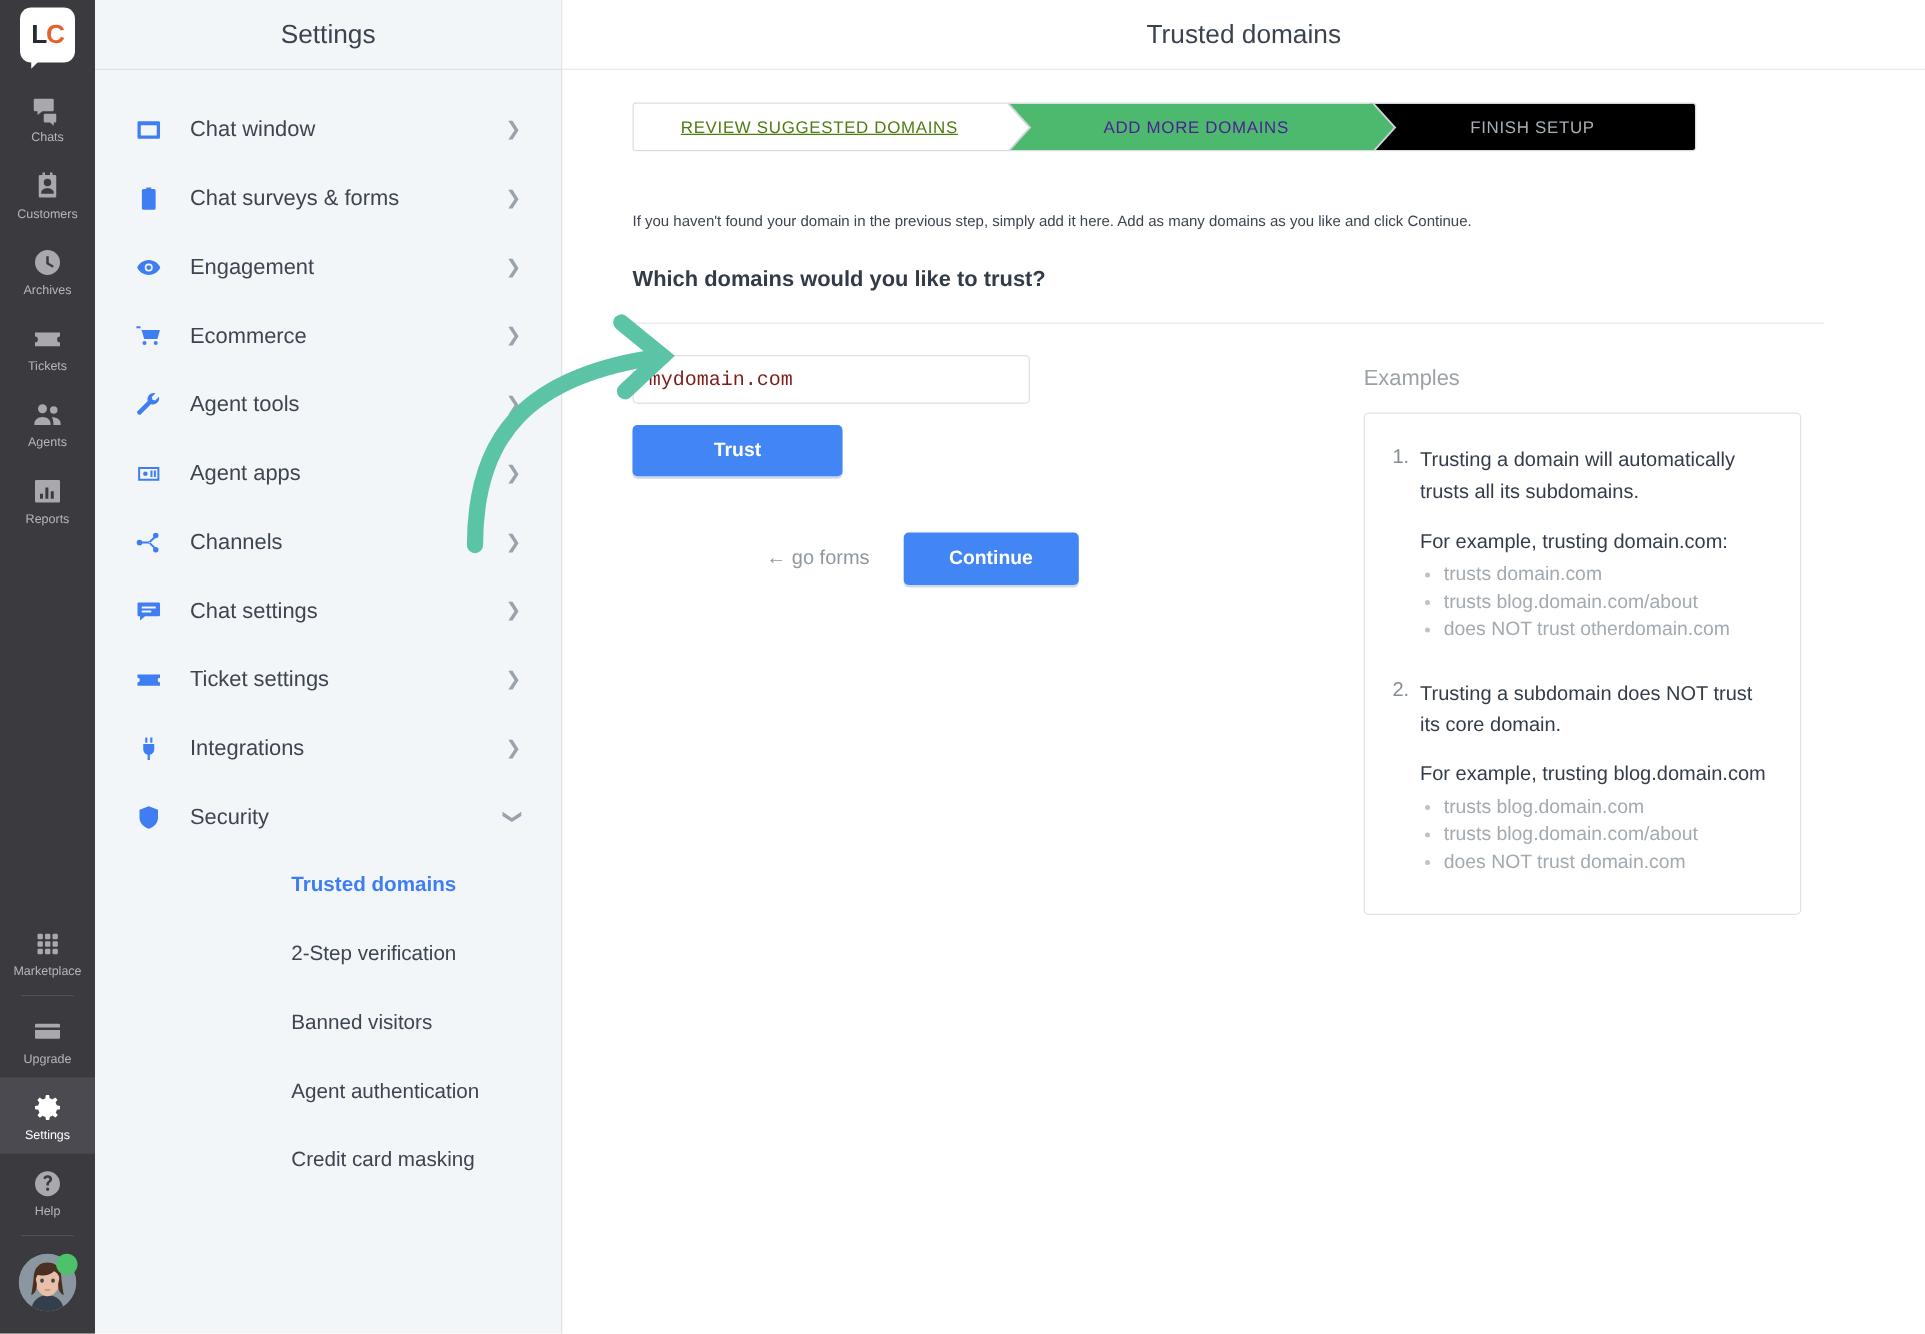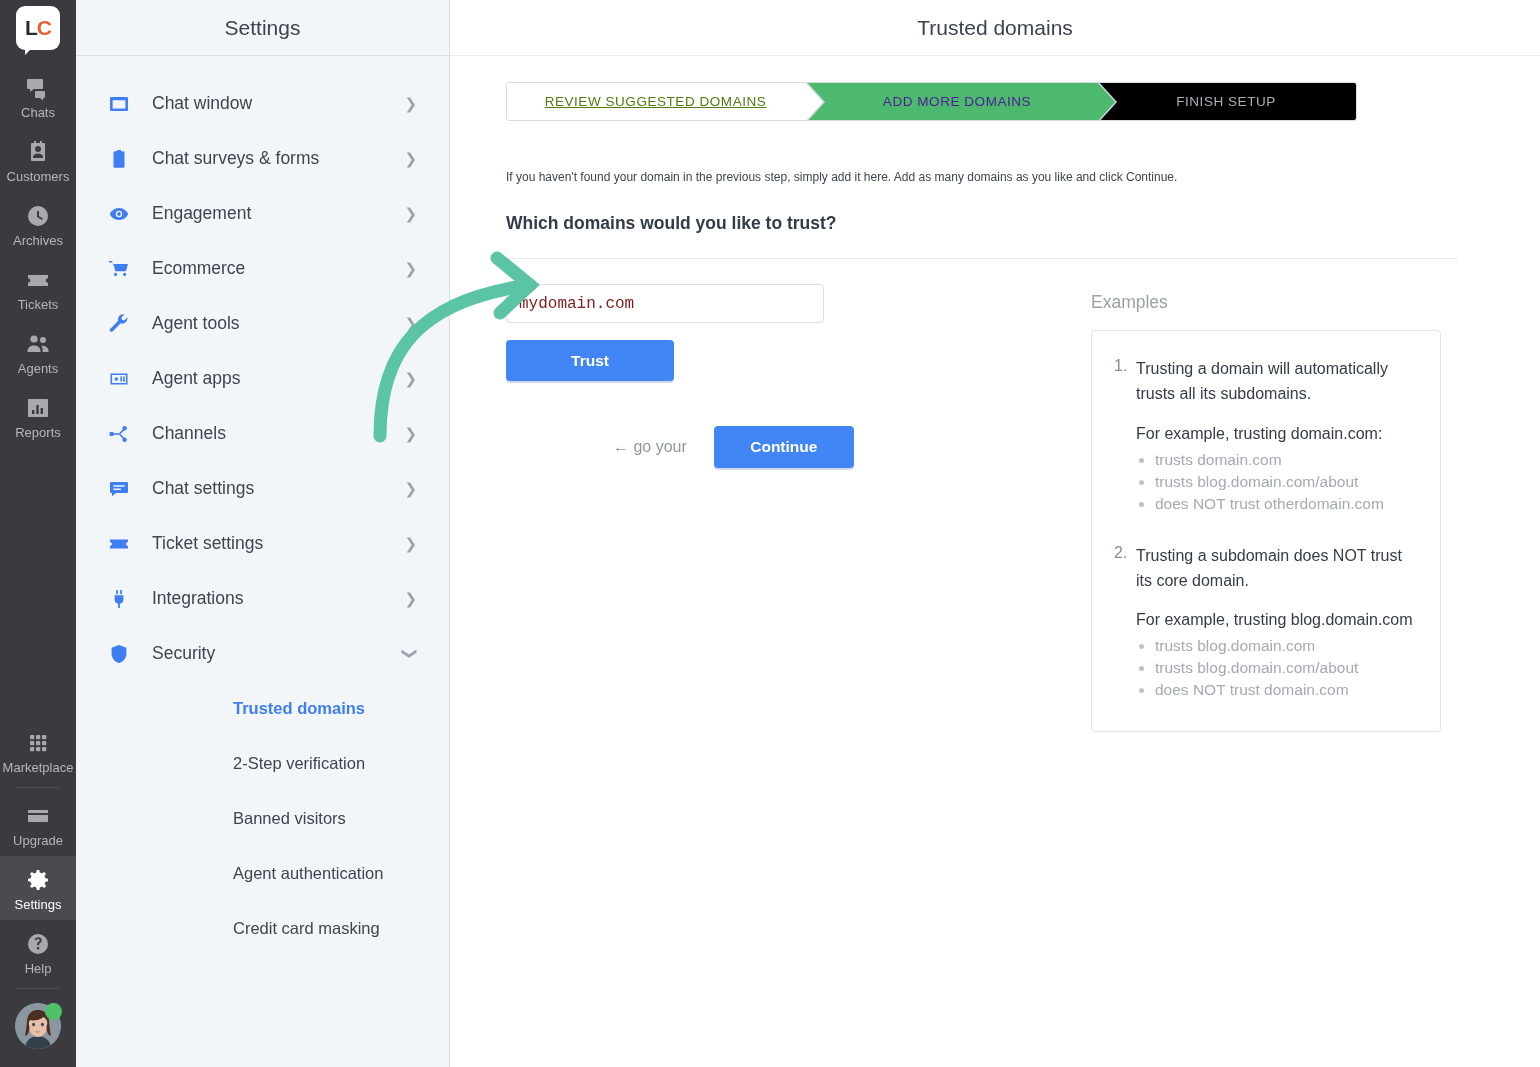--- a/index.html
+++ b/index.html
@@ -33,21 +33,21 @@
     width: 0; height: 0;
     border-left: 7px solid #ffffff;
     border-bottom: 7px solid transparent;
   }
   .rail-item {
     width: 76px; padding: 11px 0 9px 0;
     display: flex; flex-direction: column; align-items: center; gap: 5px;
     cursor: pointer;
   }
   .rail-item.active { background: #4b4a50; }
-  .rail-label { font-size: 13px; color: #b6b5ba; line-height: 1; }
+  .rail-label { font-size: 10px; color: #b6b5ba; line-height: 1; }
   .rail-item.active .rail-label { color: #ffffff; }
   .rail-ico { width: 26px; height: 26px; display:block; }
   .rail-ico path, .rail-ico rect, .rail-ico circle, .rail-ico g { fill: #a9a8ad; }
   .rail-item.active .rail-ico path,
   .rail-item.active .rail-ico rect,
   .rail-item.active .rail-ico circle { fill: #ffffff; }
   .rail-div { width: 42px; height: 1px; background: #4f4e54; margin: 4px 0; }
   .rail-spacer { flex: 1 1 auto; }
   .avatar-wrap { margin: 10px 0 18px 0; position: relative; width: 46px; height: 46px; }
   .avatar {
@@ -461,21 +461,21 @@
       <div class="q-title">Which domains would you like to trust?</div>
       <div class="hr"></div>
 
       <div class="cols">
         <div class="col-left">
           <input class="domain-input" type="text" value="mydomain.com" style="">
           <div>
             <button class="btn btn-trust">Trust</button>
           </div>
           <div class="row-nav">
-            <span class="go-back">← go your</span>
+            <span class="go-back">← go forms</span>
             <button class="btn btn-continue">Continue</button>
           </div>
         </div>
 
         <div class="col-right">
           <div class="ex-title">Examples</div>
           <div class="ex-box">
 
             <div class="ex-item">
               <div class="ex-num">1.</div>

